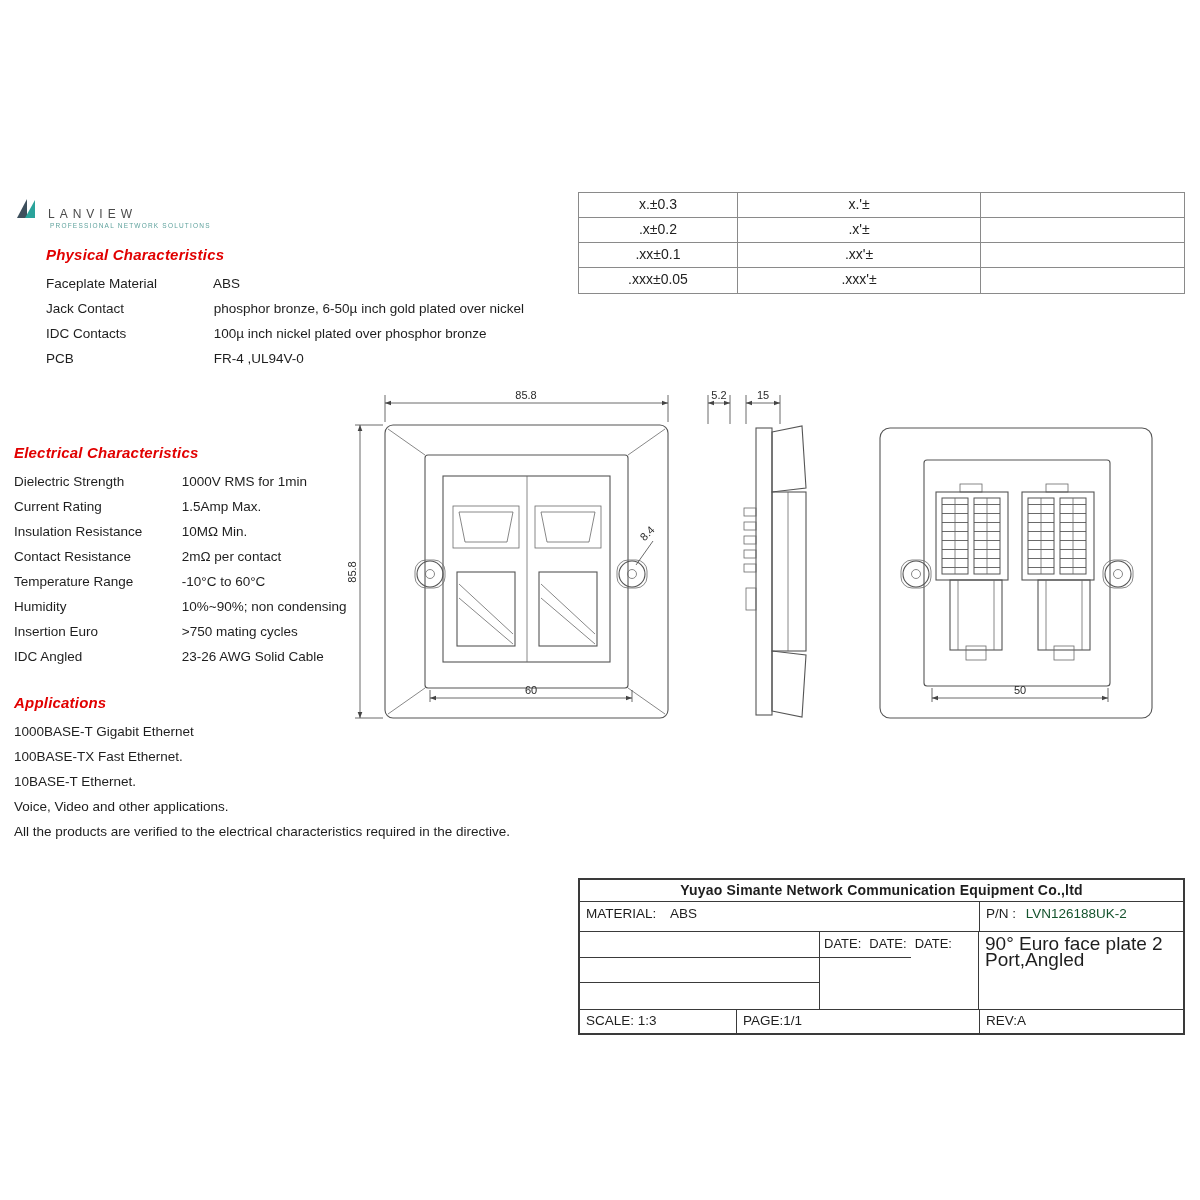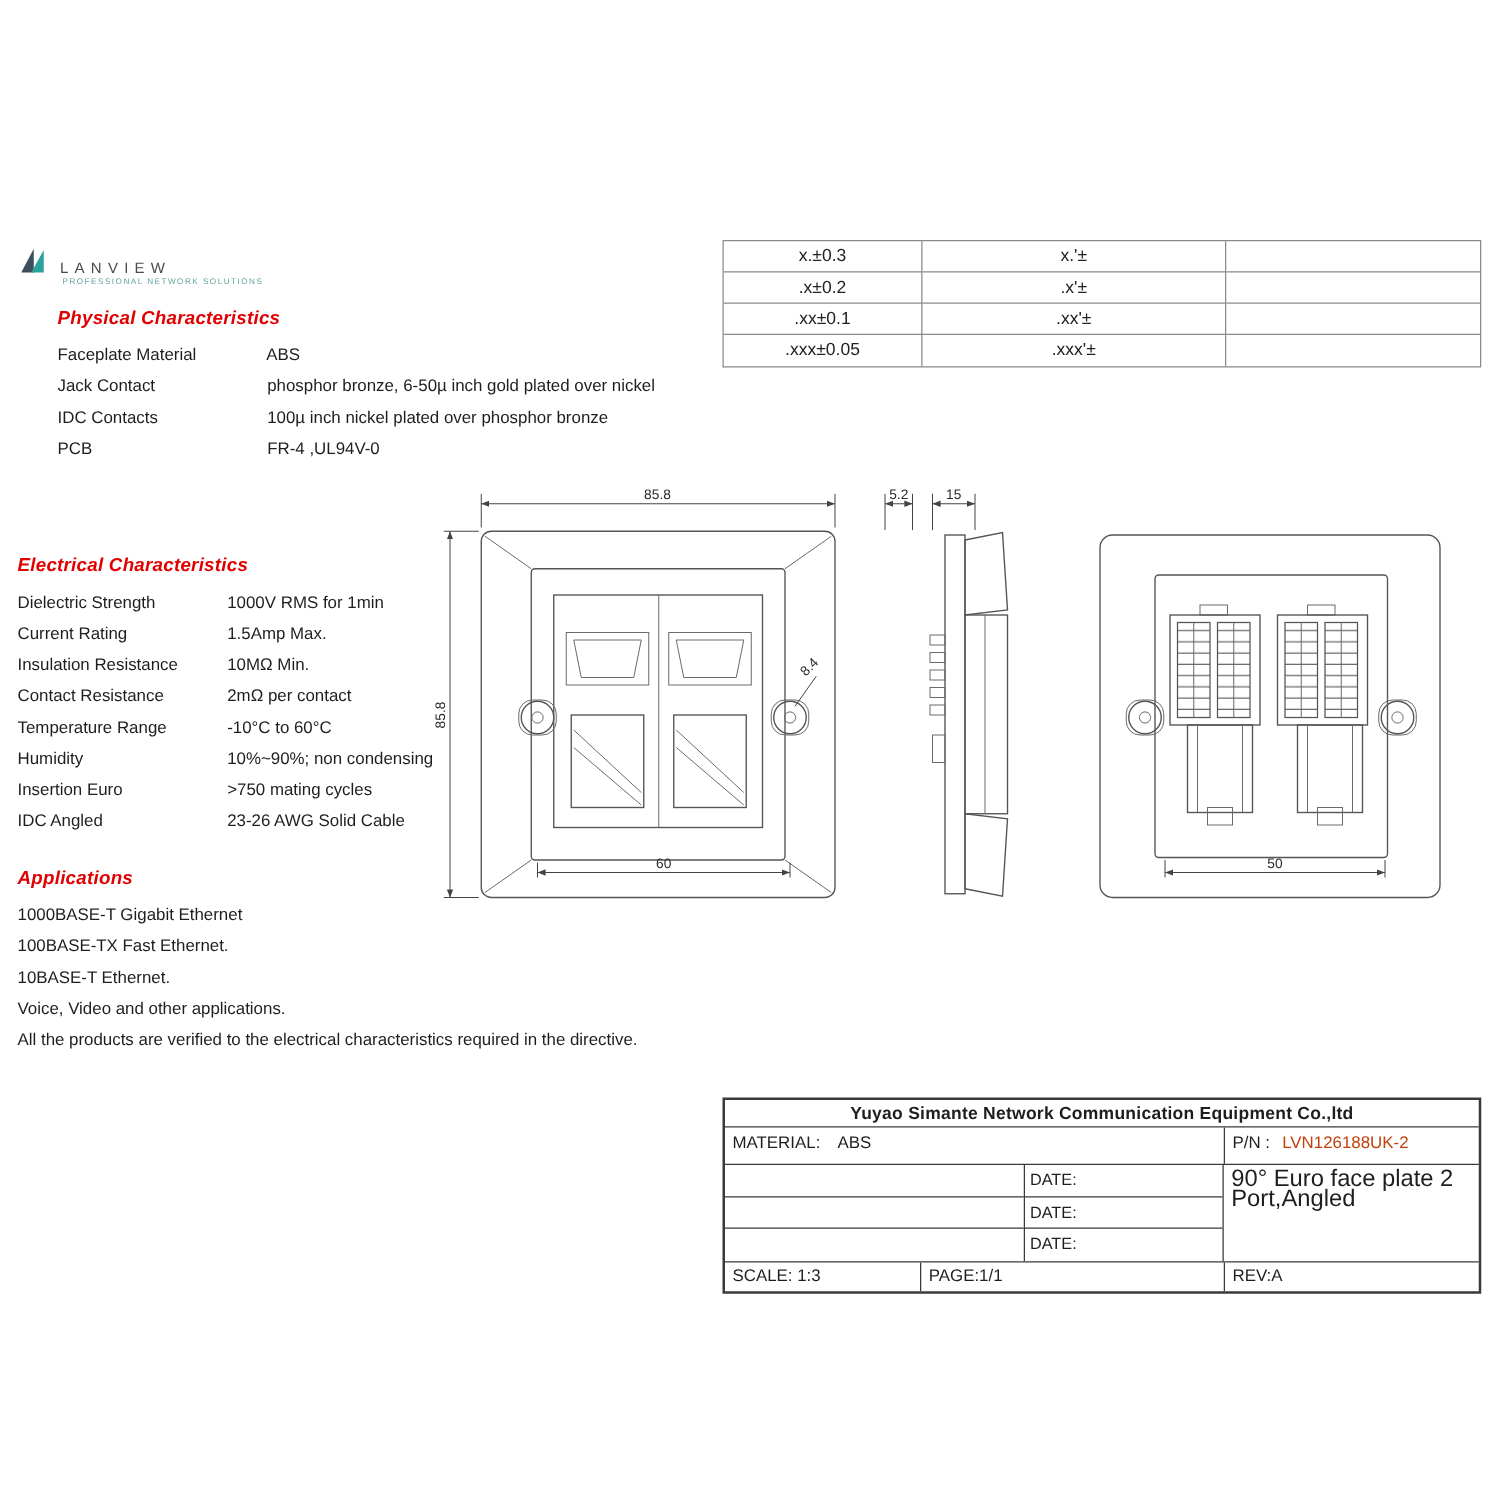--- a/index.html
+++ b/index.html
@@ -34,24 +34,24 @@
   .dim { stroke:#444; stroke-width:.8; fill:none; }
 
   
   .titleblock { left:578px; top:840px; width:607px; height:157px; border:2px solid #3a3a3a; font-size:13.5px;margin-top:38px; }
   .tb-company { height:22px; line-height:20px; text-align:center; font-weight:bold; font-size:14px;
                 border-bottom:1px solid #3a3a3a; letter-spacing:.2px; }
   .tb-matrow { height:30px; border-bottom:1px solid #3a3a3a; display:flex; }
   .tb-mat { width:399px; padding:4px 6px; }
   .tb-mat .val { margin-left:10px; }
   .tb-pn { flex:1; border-left:1px solid #3a3a3a; padding:4px 6px; }
-  .tb-pn .val { margin-left:6px; color:#c2410c; }
+  .tb-pn .val { margin-left:6px; color:#14532d; }
   .tb-mid { height:78px; display:flex; border-bottom:1px solid #3a3a3a; }
   .tb-colA { width:240px; border-right:1px solid #3a3a3a; display:flex; flex-direction:column; }
-  .tb-colB { width:159px; border-right:1px solid #3a3a3a; display:flex; flex-direction:column; }
+  .tb-colB { width:159px; border-right:1px solid #3a3a3a; display:flex; flex-direction:row; }
   .tb-colC { flex:1; }
   .tb-cell { height:26px; border-bottom:1px solid #3a3a3a; font-size:13px; padding:4px 4px 0 4px; }
   .tb-cell.last { border-bottom:none; }
   .tb-desc { padding:4px 6px; font-size:19px; line-height:16px; }
   .tb-bottom { height:23px; display:flex; line-height:21px; }
   .tb-scale { width:157px; border-right:1px solid #3a3a3a; padding-left:6px; }
   .tb-page { width:243px; border-right:1px solid #3a3a3a; padding-left:6px; }
   .tb-rev { flex:1; padding-left:6px; }
 </style>
 </head>

